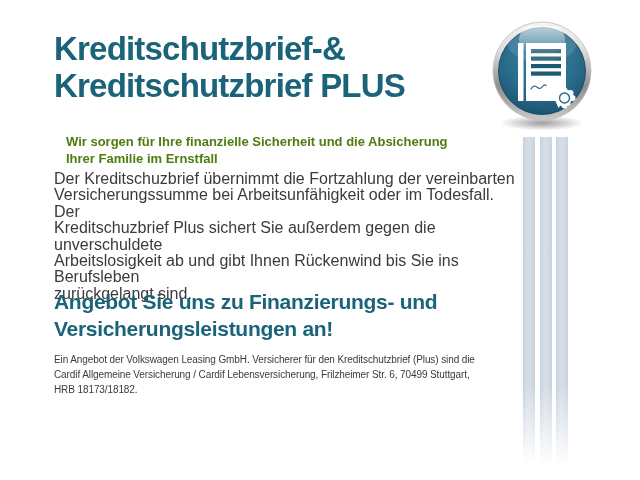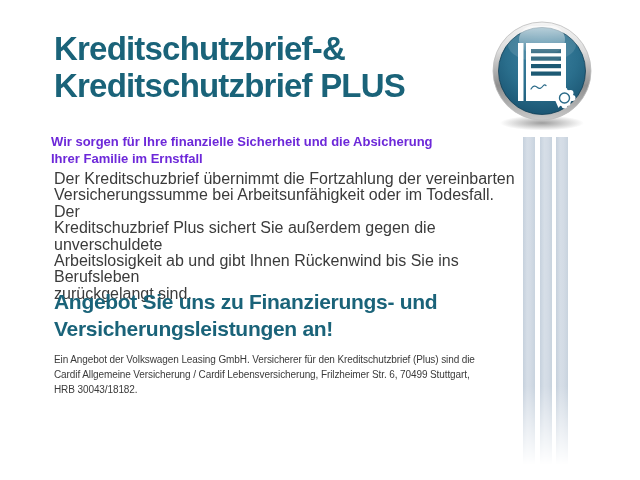--- a/index.html
+++ b/index.html
@@ -13,23 +13,23 @@
   .page{
     position:absolute;inset:0;width:640px;height:416px;background:#fff;
   }
   .pre{white-space:pre-line;}
   .main-title{
     position:absolute;left:54px;top:30px;width:470px;
     font-size:33px;font-weight:bold;line-height:37px;letter-spacing:-0.8px;
     color:#1A6379;
   }
   .subheading{
-    position:absolute;left:51px;top:133px;width:470px;
+    position:absolute;left:66px;top:133px;width:470px;
     font-size:13px;font-weight:bold;line-height:17px;
-    color:#6d28d9;
+    color:#4d7c0f;
   }
   .body-copy{
     position:absolute;left:54px;top:171px;width:470px;
     font-size:16px;font-weight:400;line-height:16.4px;
     color:#3b3b3b;
   }
   .cta-heading{
     position:absolute;left:54px;top:288px;width:480px;
     font-size:21px;font-weight:bold;line-height:27px;letter-spacing:-0.3px;
     color:#1A6379;
@@ -141,15 +141,15 @@
 Versicherungssumme bei Arbeitsunfähigkeit oder im Todesfall. Der
 Kreditschuzbrief Plus sichert Sie außerdem gegen die unverschuldete
 Arbeitslosigkeit ab und gibt Ihnen Rückenwind bis Sie ins Berufsleben
 zurückgelangt sind.</div>
 
   <div class="cta-heading pre">Angebot Sie uns zu Finanzierungs- und
 Versicherungsleistungen an!</div>
 
   <div class="legal pre">Ein Angebot der Volkswagen Leasing GmbH. Versicherer für den Kreditschutzbrief (Plus) sind die
 Cardif Allgemeine Versicherung / Cardif Lebensversicherung, Frilzheimer Str. 6, 70499 Stuttgart,
-HRB 30043/18182.</div>
+HRB 18173/18182.</div>
 
 </div>
 
 </body></html>

